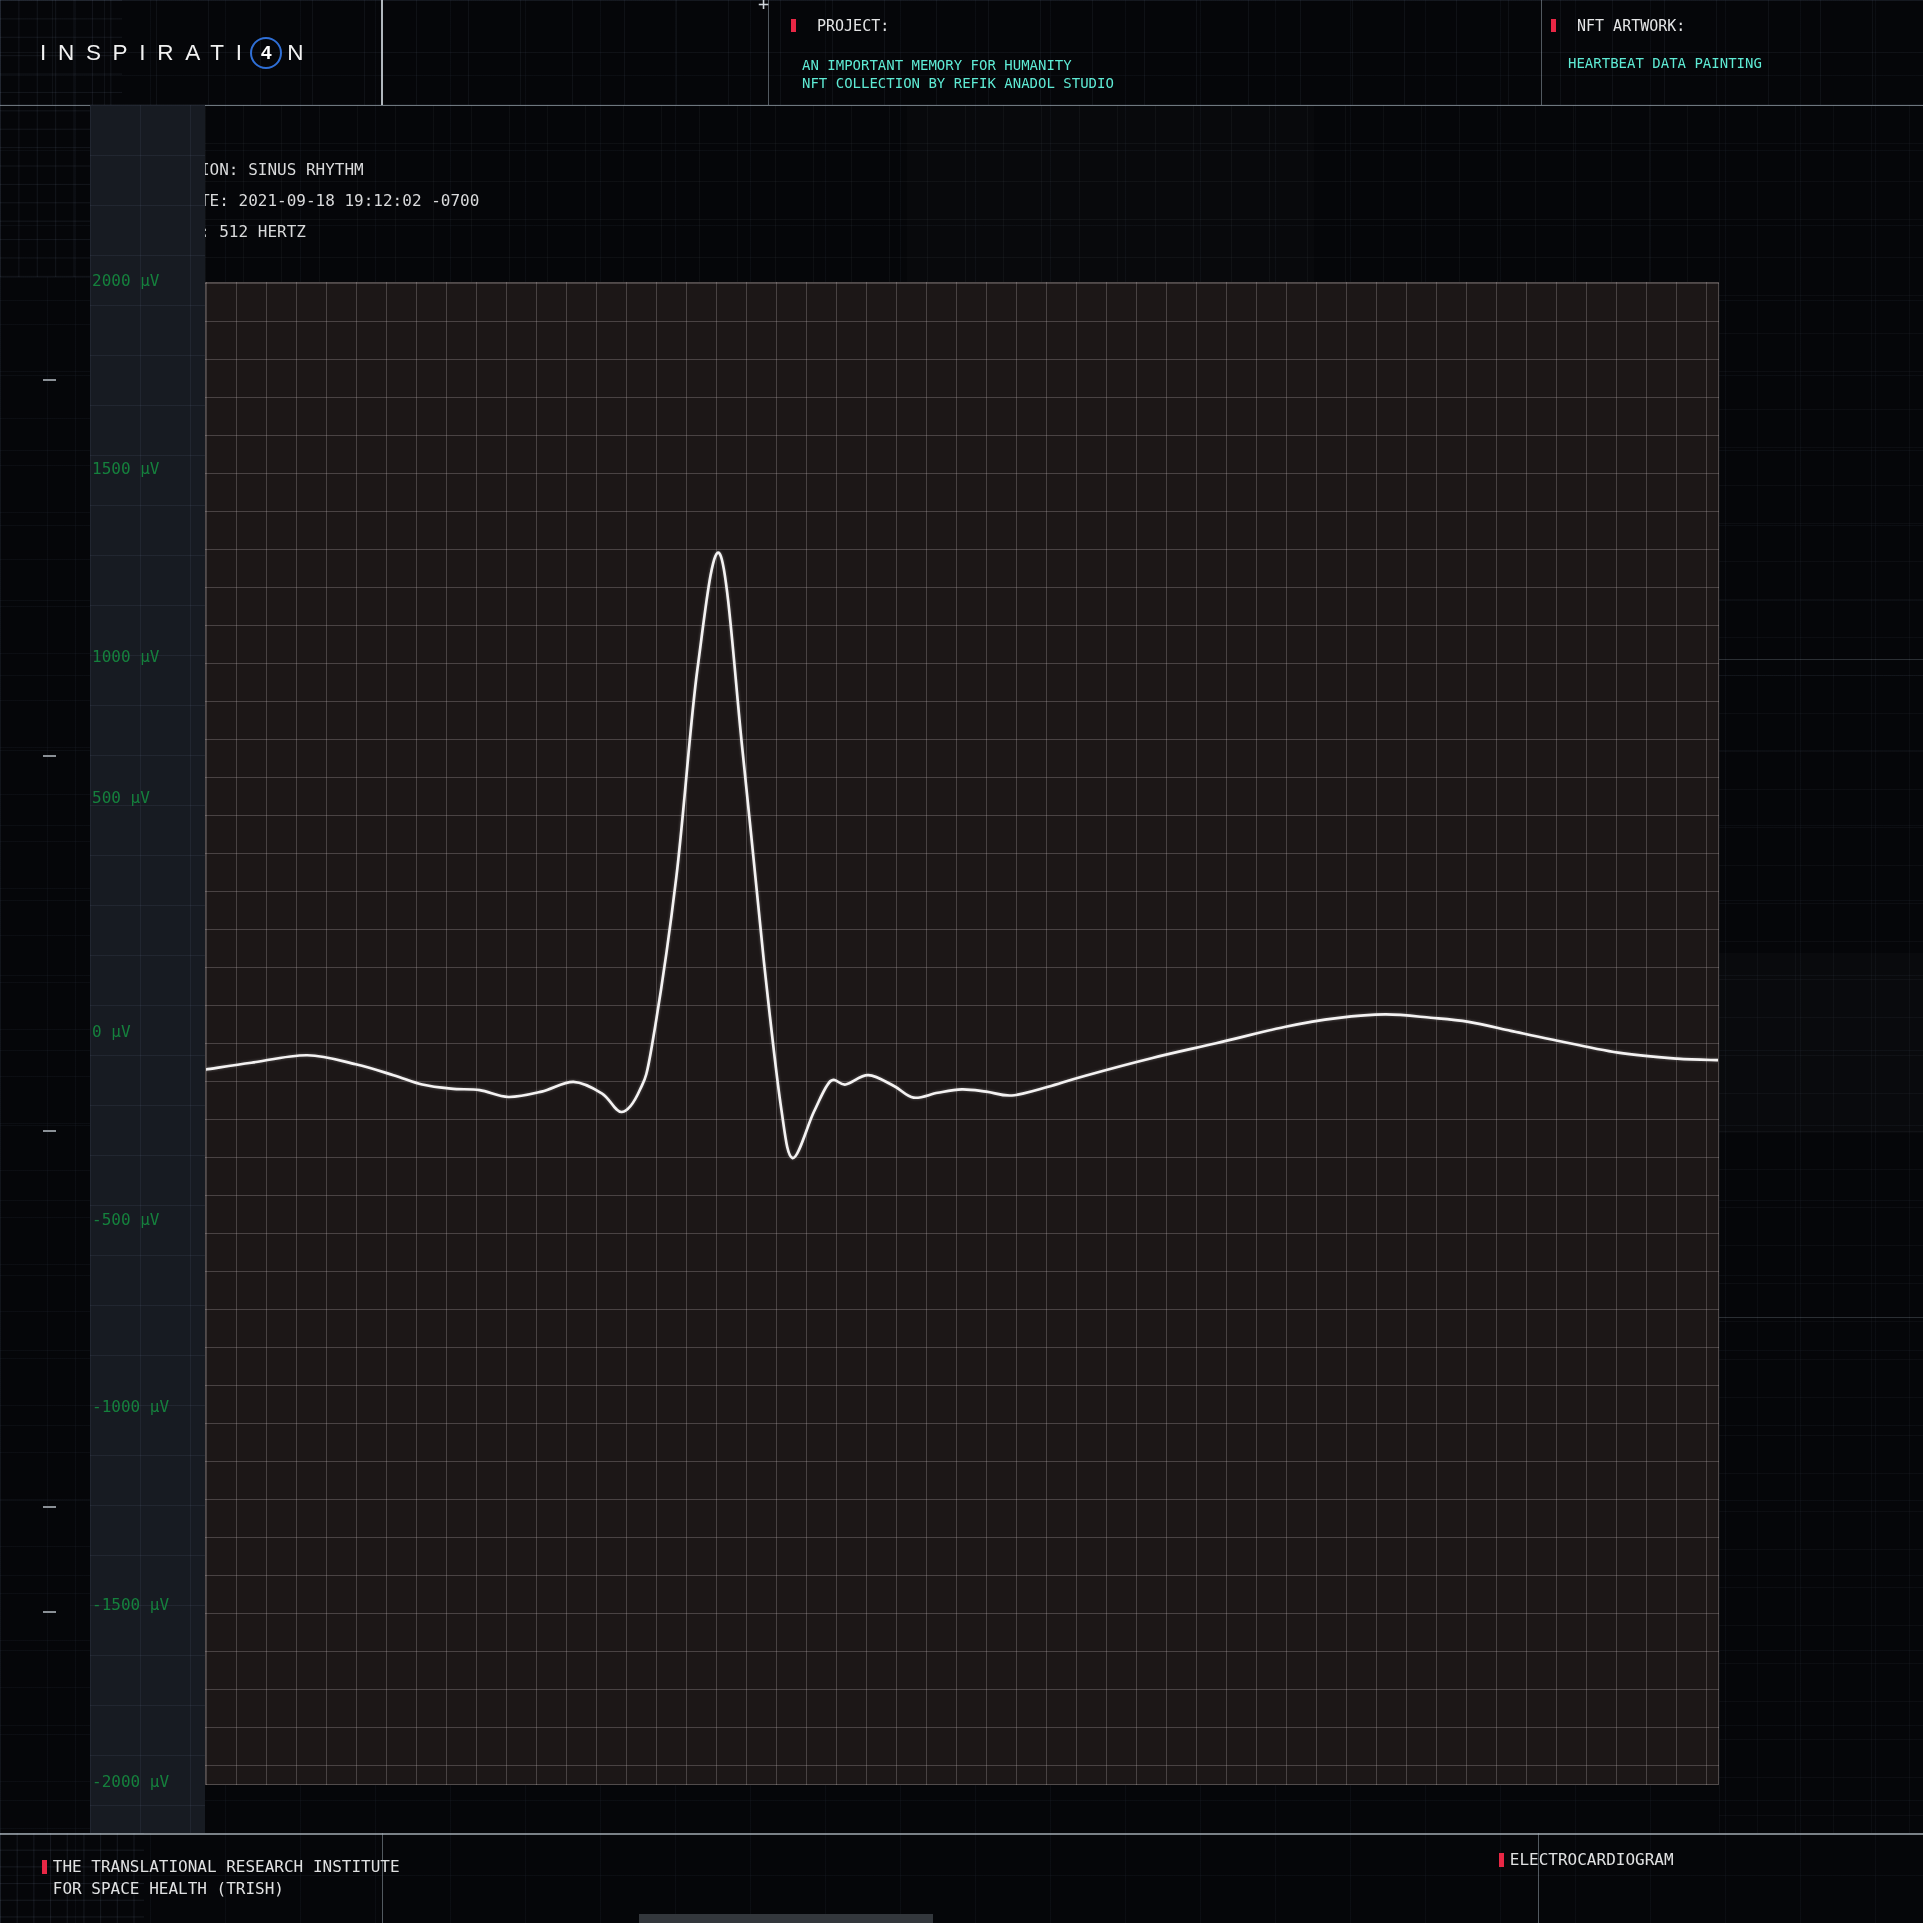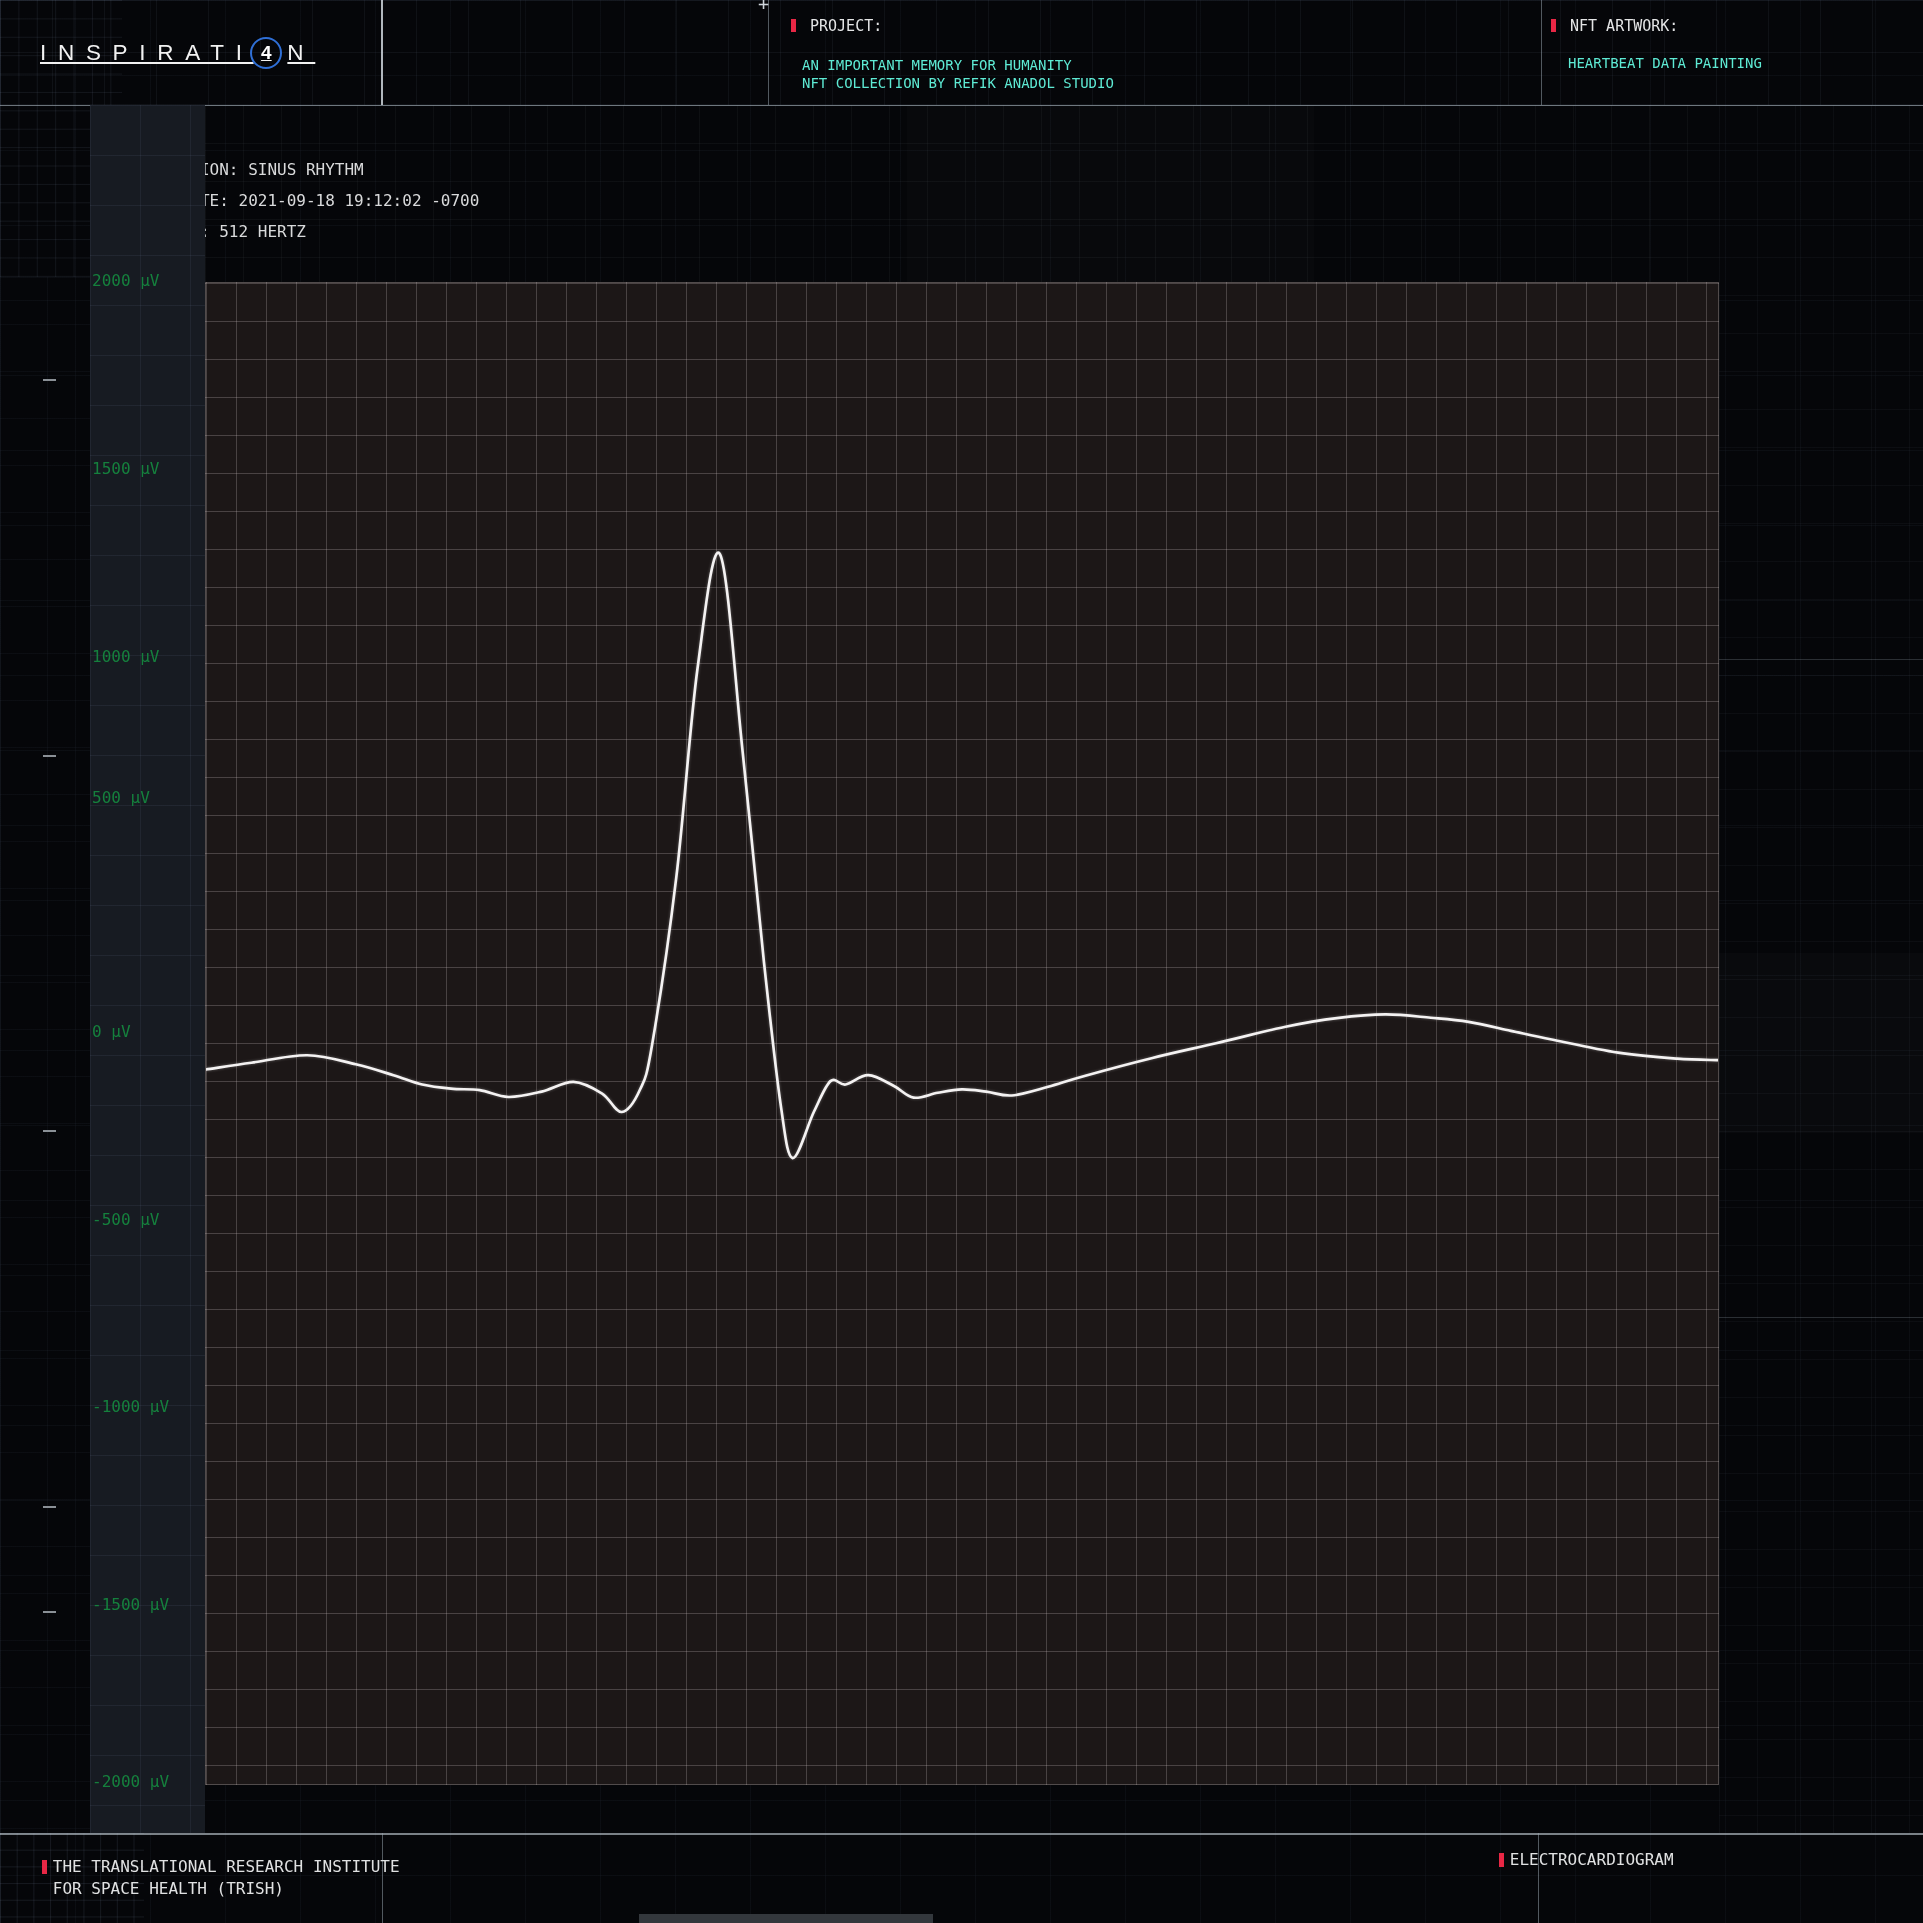--- a/index.html
+++ b/index.html
@@ -51,25 +51,25 @@
   .vline{position:absolute;width:0.8px;background:rgba(160,172,184,.5);}
   .v-header-a{left:381px;top:0;height:105px;width:1.7px;background:rgba(220,228,235,.8);}
   .v-header-b{left:768px;top:0;height:105px;}
   .v-header-c{left:1541px;top:0;height:105px;}
   .v-footer-a{left:382px;top:1833px;height:90px;}
   .v-footer-b{left:1538px;top:1833px;height:90px;}
   .plus-marker{position:absolute;left:758px;top:-7.5px;color:#cfd6dc;font-size:18.4px;font-family:"DejaVu Sans Mono",monospace;}
   
   .logo{position:absolute;left:40px;top:37px;display:flex;align-items:center;
     font-family:"Liberation Sans","DejaVu Sans",sans-serif;color:#f2f2f2;
-    font-size:22.5px;letter-spacing:11.7px;font-weight:400;text-decoration:underline;}
+    font-size:22.5px;letter-spacing:11.7px;font-weight:400;}
   .logo-circle{display:inline-flex;align-items:center;justify-content:center;
     width:28px;height:28px;border:2.5px solid var(--logo-blue,#2f6fd6);border-radius:50%;
     margin:0 5px 0 -3.3px;letter-spacing:0;font-size:19px;font-weight:bold;color:#fff;}
-  .tagline{position:absolute;display:flex;align-items:center;gap:14px;font-size:15px;color:#e4e5e6;}
+  .tagline{position:absolute;display:flex;align-items:center;gap:21px;font-size:15px;color:#e4e5e6;}
   .redbar{display:inline-block;width:5px;height:13.4px;background:var(--accent-red,#e82745);}
   .subtext{position:absolute;font-size:14px;line-height:17.5px;color:#5eead4;white-space:pre;}
   .proj-tag{left:791px;top:16.7px;}
   .proj-sub{left:802px;top:57px;}
   .art-tag{left:1551px;top:16.7px;}
   .art-sub{left:1568px;top:55px;}
   
   .metadata{position:absolute;left:94px;top:154px;font-size:16px;line-height:31px;color:#d9dadb;white-space:pre;}
   
   .label-col{position:absolute;left:90px;top:105px;width:115px;height:1728px;background:#171b22;

